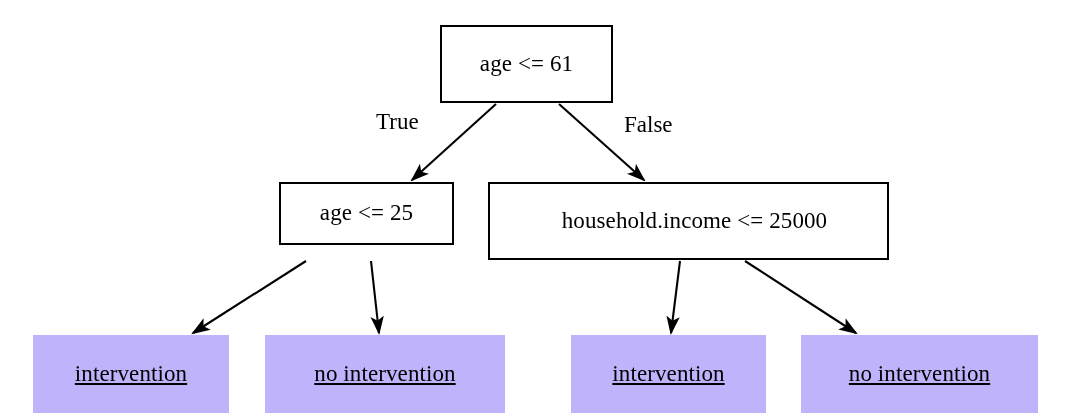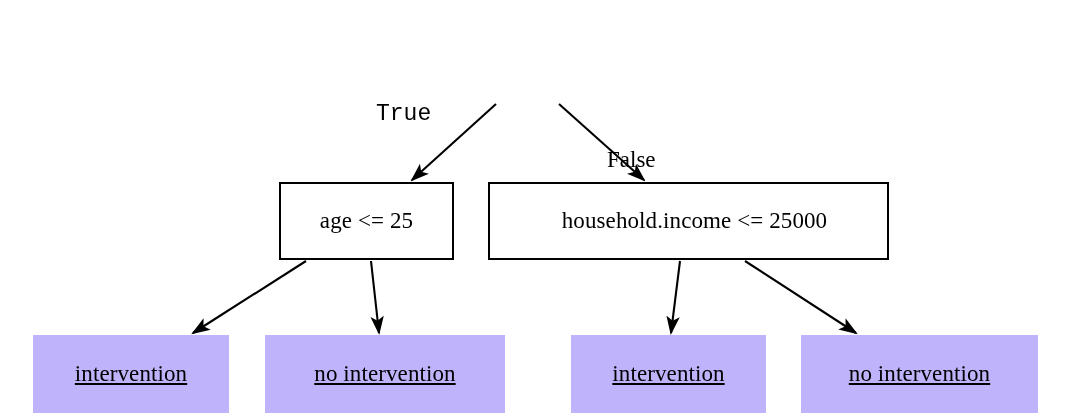--- a/index.html
+++ b/index.html
@@ -72,22 +72,25 @@
     <g id="edge-lines" stroke="#000000" stroke-width="2.1" fill="none">
         <line x1="496" y1="104" x2="412" y2="180" marker-end="url(#arrowhead)" stroke="#000000"></line>
         <line x1="559" y1="104" x2="644" y2="180" marker-end="url(#arrowhead)" stroke="#000000"></line>
         <line x1="306" y1="261" x2="193" y2="333" marker-end="url(#arrowhead)" stroke="#000000"></line>
         <line x1="371" y1="261" x2="379" y2="333" marker-end="url(#arrowhead)" stroke="#000000"></line>
         <line x1="680" y1="261" x2="671" y2="333" marker-end="url(#arrowhead)" stroke="#000000"></line>
         <line x1="745" y1="261" x2="856" y2="333" marker-end="url(#arrowhead)" stroke="#000000"></line>
       </g>
   </svg>
 
+  <div class="node internal" style="left: 440px; top: 25px; width: 173px; height: 78px; border-color: rgb(0, 0, 0); color: rgb(0, 0, 0);">
+    <span class="node-label">age &lt;= 61</span>
+  </div>
 
-  <div class="node internal" style="left: 279px; top: 182px; width: 175px; height: 78px; border-color: rgb(0, 0, 0); color: rgb(0, 0, 0);">
+  <div class="node internal" style="left: 279px; top: 182px; width: 175px; height: 63px; border-color: rgb(0, 0, 0); color: rgb(0, 0, 0);">
     <span class="node-label">age &lt;= 25</span>
   </div>
 
   <div class="node internal" style="left: 488px; top: 182px; width: 401px; height: 78px; border-color: rgb(0, 0, 0); color: rgb(0, 0, 0); padding-left: 12px;">
     <span class="node-label">household.income &lt;= 25000</span>
   </div>
 
   <div class="node leaf" style="left: 33px; top: 335px; width: 196px; height: 78px; background: rgb(191, 179, 251); color: rgb(0, 0, 0);">
     <span class="node-label">intervention</span>
   </div>
@@ -97,16 +100,16 @@
   </div>
 
   <div class="node leaf" style="left: 571px; top: 335px; width: 195px; height: 78px; background: rgb(191, 179, 251); color: rgb(0, 0, 0);">
     <span class="node-label">intervention</span>
   </div>
 
   <div class="node leaf" style="left: 801px; top: 335px; width: 237px; height: 78px; background: rgb(191, 179, 251); color: rgb(0, 0, 0);">
     <span class="node-label">no intervention</span>
   </div>
 
-  <div class="edge-label" style="left: 376px; top: 103px; font-family: Liberation Mono, monospace;">True</div>
-  <div class="edge-label" style="left: 607px; top: 113px; margin-top: 35px;">False</div>
+  <div class="edge-label" style="left: 376px; top: 110px;">True</div>
+  <div class="edge-label" style="left: 624px; top: 113px;">False</div>
 
 </div>
 
 </body></html>

